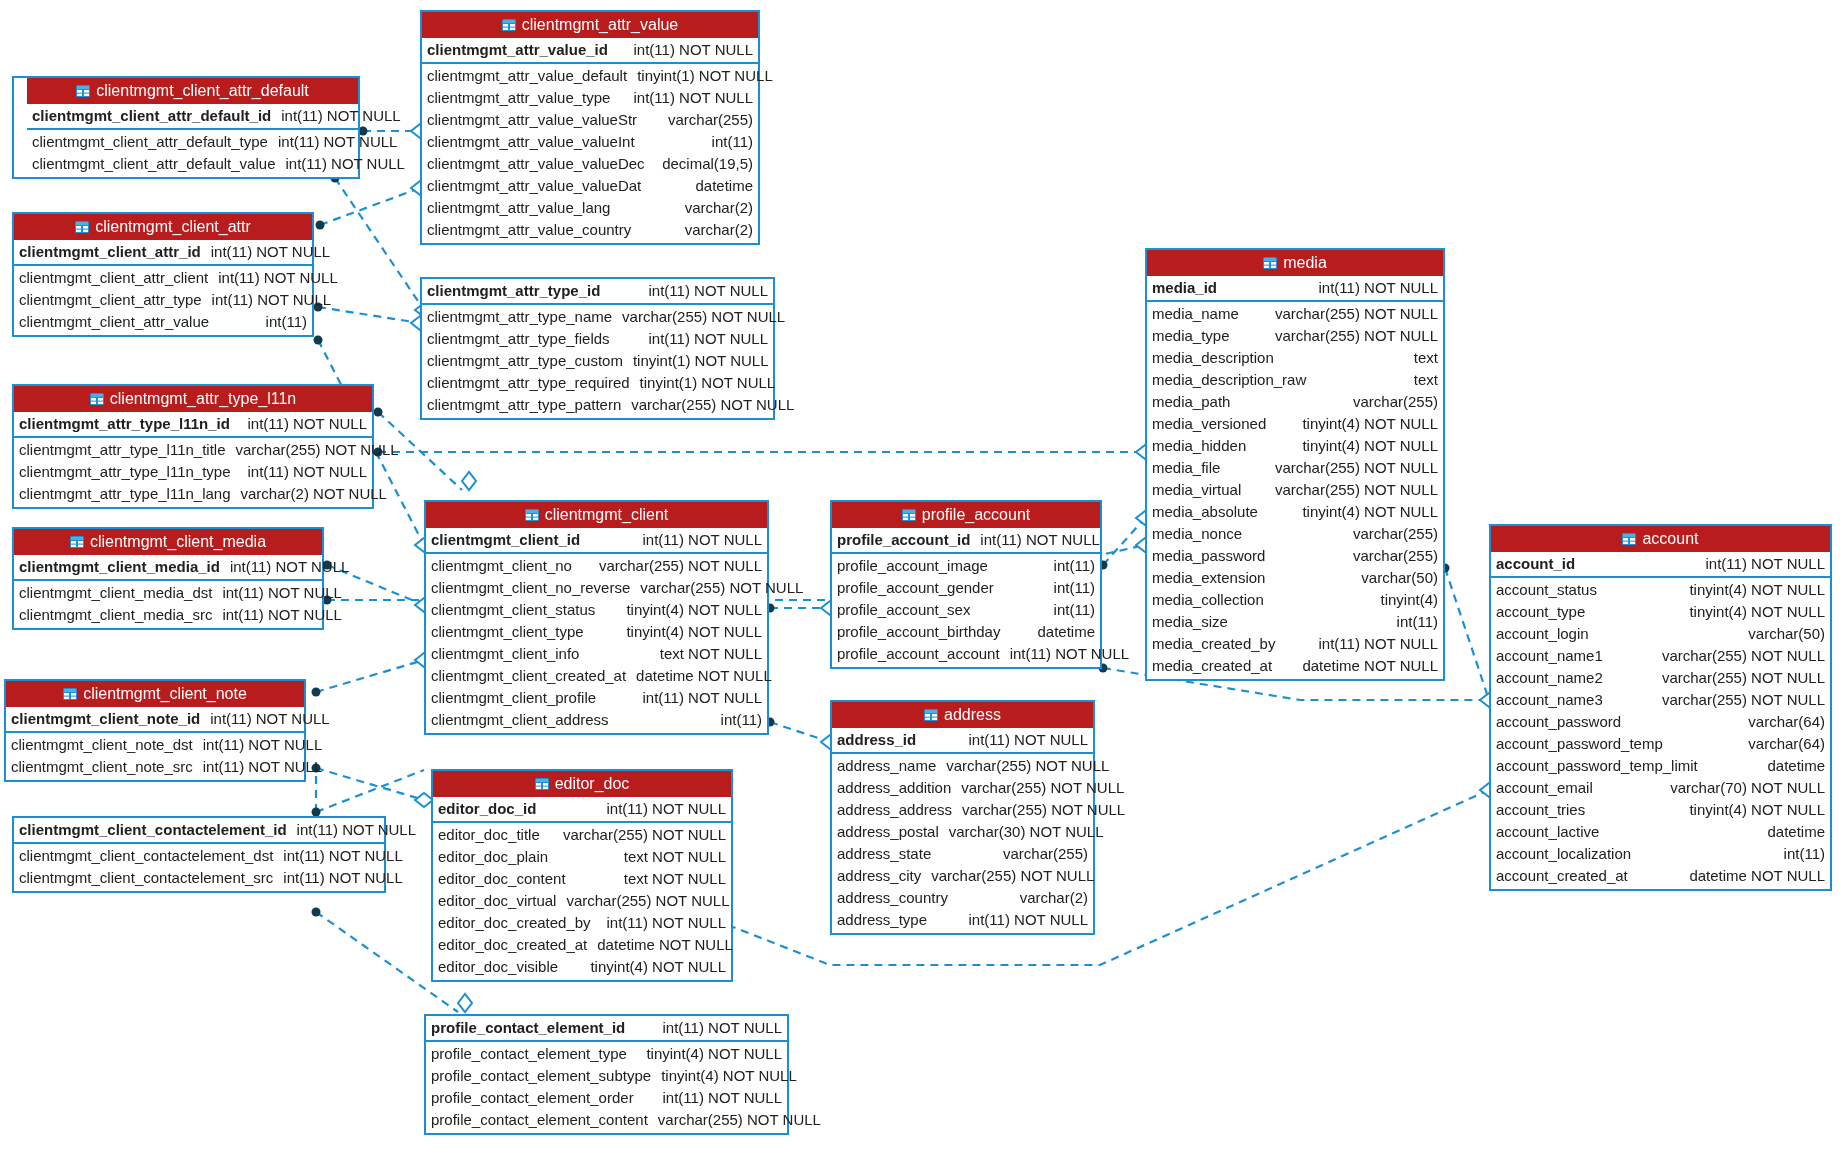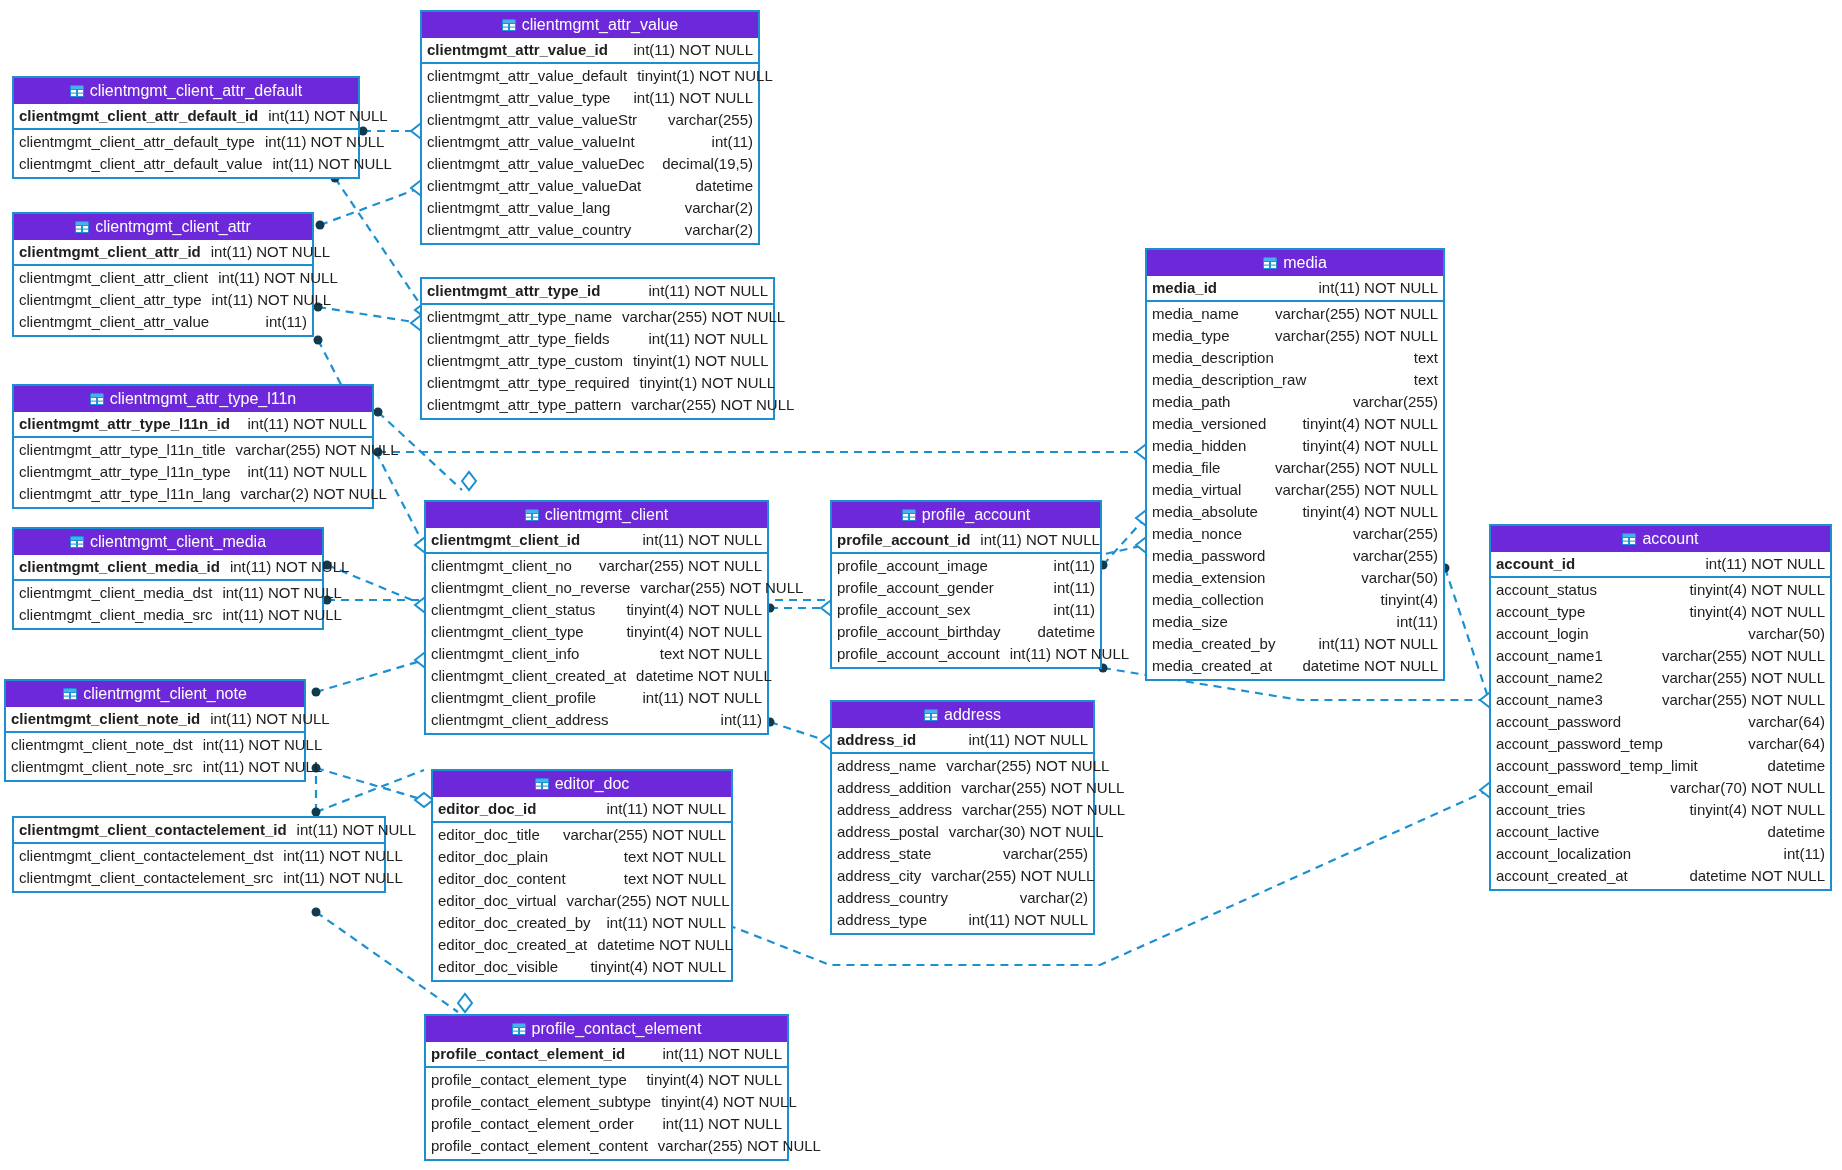--- a/index.html
+++ b/index.html
@@ -11,21 +11,21 @@
   #wires{position:absolute;left:0;top:0;width:1842px;height:1170px;pointer-events:none;}
 
   .entity{
     position:absolute;
     background:#ffffff;
     border:2px solid #1a8fd1;
     box-sizing:border-box;
     box-shadow:0 0 0 0 rgba(0,0,0,0);
   }
   .ent-head{
-    background:#6d28d9;
+    background:#b91c1c;
     color:#ffffff;
     font-size:16px;
     line-height:26px;
     height:26px;
     text-align:center;
     white-space:nowrap;
     position:relative;
     display:flex;
     align-items:center;
     justify-content:center;
@@ -197,21 +197,21 @@
           <div class="row">
             <span class="fname">clientmgmt_attr_value_lang</span>
             <span class="ftype">varchar(2)</span>
           </div>
           <div class="row">
             <span class="fname">clientmgmt_attr_value_country</span>
             <span class="ftype">varchar(2)</span>
           </div>
         </div>
       </div>
-      <div class="entity" style="left: 12px; top: 76px; width: 348px;">
+      <div class="entity" style="left: 12px; top: 76px; width: 348px; padding-left: 13px;">
         <div class="ent-head">
           <span class="tbl-icon">
             <svg width="14" height="12" viewBox="0 0 14 12" xmlns="http://www.w3.org/2000/svg">
               <rect x="0" y="0" width="14" height="12" rx="1.5" fill="#1e90d6"></rect>
               <rect x="1" y="1" width="12" height="3" fill="#49b0ec"></rect>
               <rect x="1" y="5" width="5" height="2.6" fill="#ffffff"></rect>
               <rect x="8" y="5" width="5" height="2.6" fill="#ffffff"></rect>
               <rect x="1" y="8.6" width="5" height="2.4" fill="#ffffff"></rect>
               <rect x="8" y="8.6" width="5" height="2.4" fill="#ffffff"></rect>
             </svg>
@@ -783,33 +783,20 @@
             <span class="fname">clientmgmt_client_contactelement_dst</span>
             <span class="ftype">int(11) NOT NULL</span>
           </div>
           <div class="row">
             <span class="fname">clientmgmt_client_contactelement_src</span>
             <span class="ftype">int(11) NOT NULL</span>
           </div>
         </div>
       </div>
       <div class="entity" style="left: 424px; top: 1014px; width: 365px;">
-        <div class="ent-head">
-          <span class="tbl-icon">
-            <svg width="14" height="12" viewBox="0 0 14 12" xmlns="http://www.w3.org/2000/svg">
-              <rect x="0" y="0" width="14" height="12" rx="1.5" fill="#1e90d6"></rect>
-              <rect x="1" y="1" width="12" height="3" fill="#49b0ec"></rect>
-              <rect x="1" y="5" width="5" height="2.6" fill="#ffffff"></rect>
-              <rect x="8" y="5" width="5" height="2.6" fill="#ffffff"></rect>
-              <rect x="1" y="8.6" width="5" height="2.4" fill="#ffffff"></rect>
-              <rect x="8" y="8.6" width="5" height="2.4" fill="#ffffff"></rect>
-            </svg>
-          </span>
-          <span>profile_contact_element</span>
-        </div>
         <div class="ent-pk">
           <div class="row">
             <span class="fname">profile_contact_element_id</span>
             <span class="ftype">int(11) NOT NULL</span>
           </div>
         </div>
         <div class="ent-body">
           <div class="row">
             <span class="fname">profile_contact_element_type</span>
             <span class="ftype">tinyint(4) NOT NULL</span>

